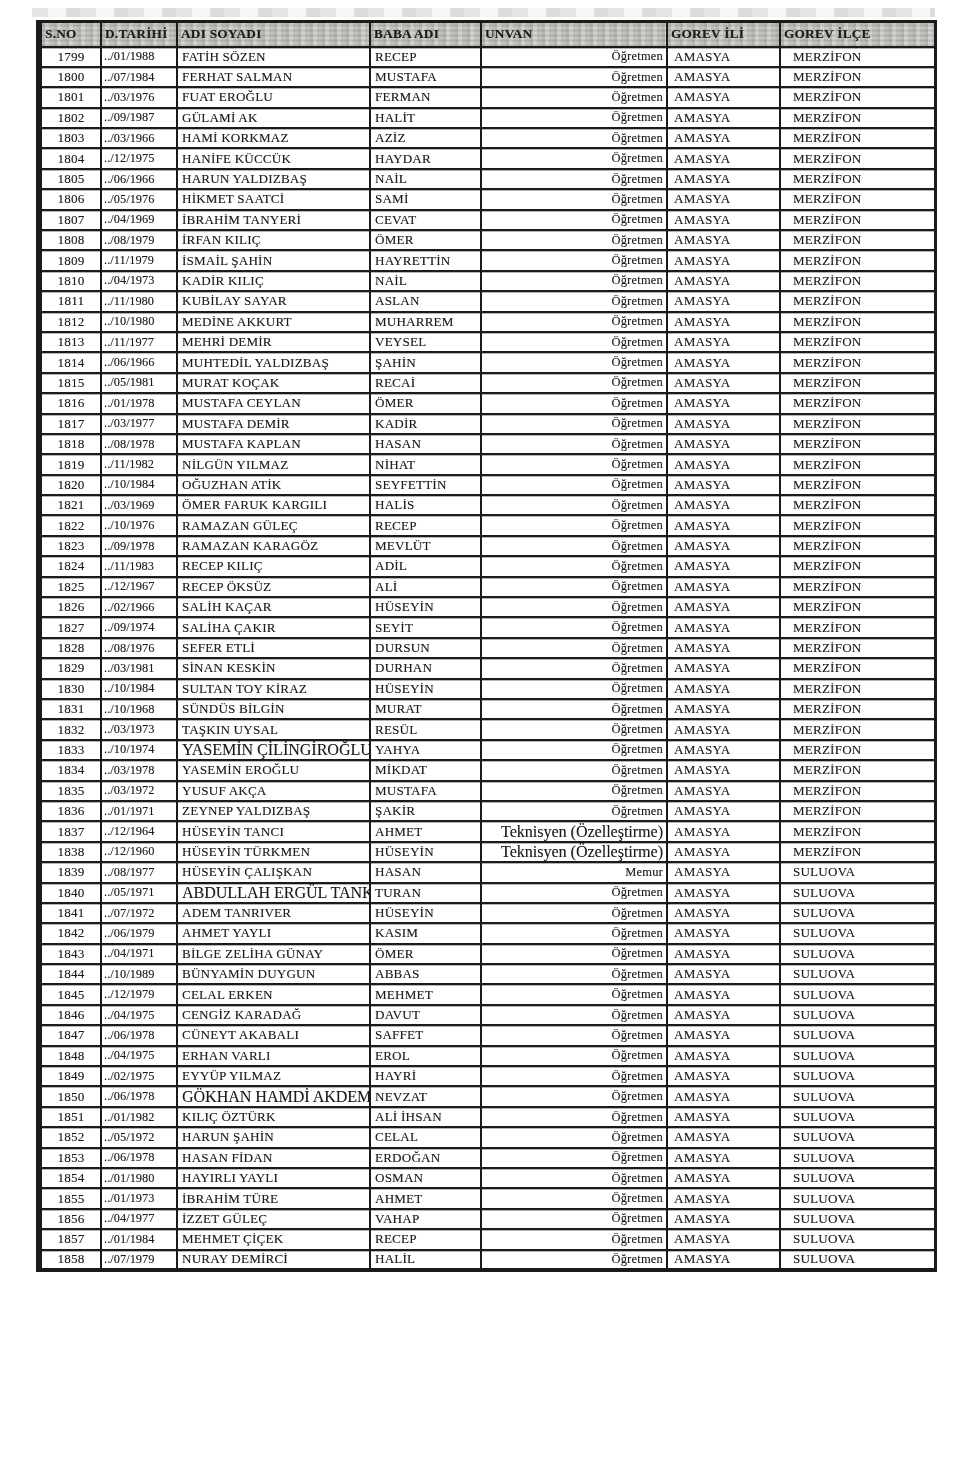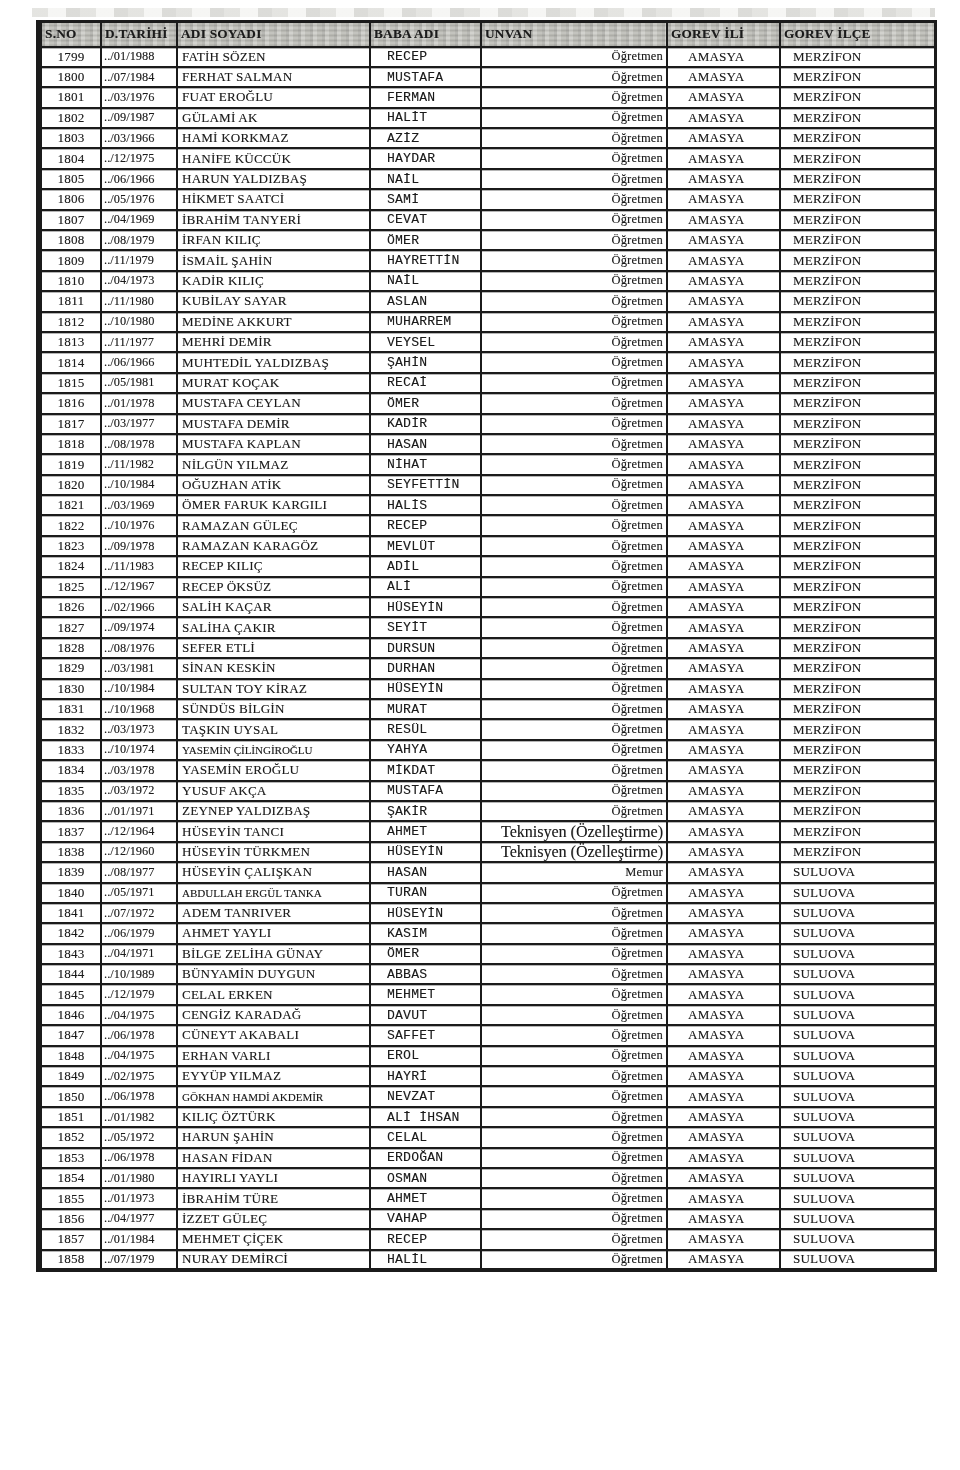--- a/index.html
+++ b/index.html
@@ -60,25 +60,25 @@
   tbody td {
     height: 20.4px;
     font-size: 13px;
     padding: 0 3px;
     letter-spacing: .25px;
     box-shadow: inset 0 2px 0 -1px rgba(70,70,70,.40);
   }
   tbody td.cell-sno { text-align: center; padding: 0 2px; margin-top: 48px; }
   tbody td.cell-birth-date { font-size: 12.2px; letter-spacing: .1px; padding: 0 2px; }
   tbody td.cell-name-surname { padding-left: 4px; }
-  tbody td.cell-father-name { padding-left: 16px; font-family: Liberation Mono, monospace; }
+  tbody td.cell-father-name { padding-left: 4px; }
   tbody td.cell-title { font-size: 12.4px; padding-left: 8px; text-align: right; }
-  tbody td.cell-duty-province { padding-left: 20px; }
+  tbody td.cell-duty-province { padding-left: 6px; }
   tbody td.cell-duty-district { padding-left: 12px; }
-  tbody td.condensed { font-size: 11px; letter-spacing: 0; }
+  tbody td.condensed { font-size: 16px; letter-spacing: 0; }
   tbody td.cell-title.condensed { font-size: 16px; }
 </style>
 </head>
 <body>
 
 <div class="top-smudge"></div>
 
 <table class="scan-table">
   <colgroup>
     <col class="c0">

